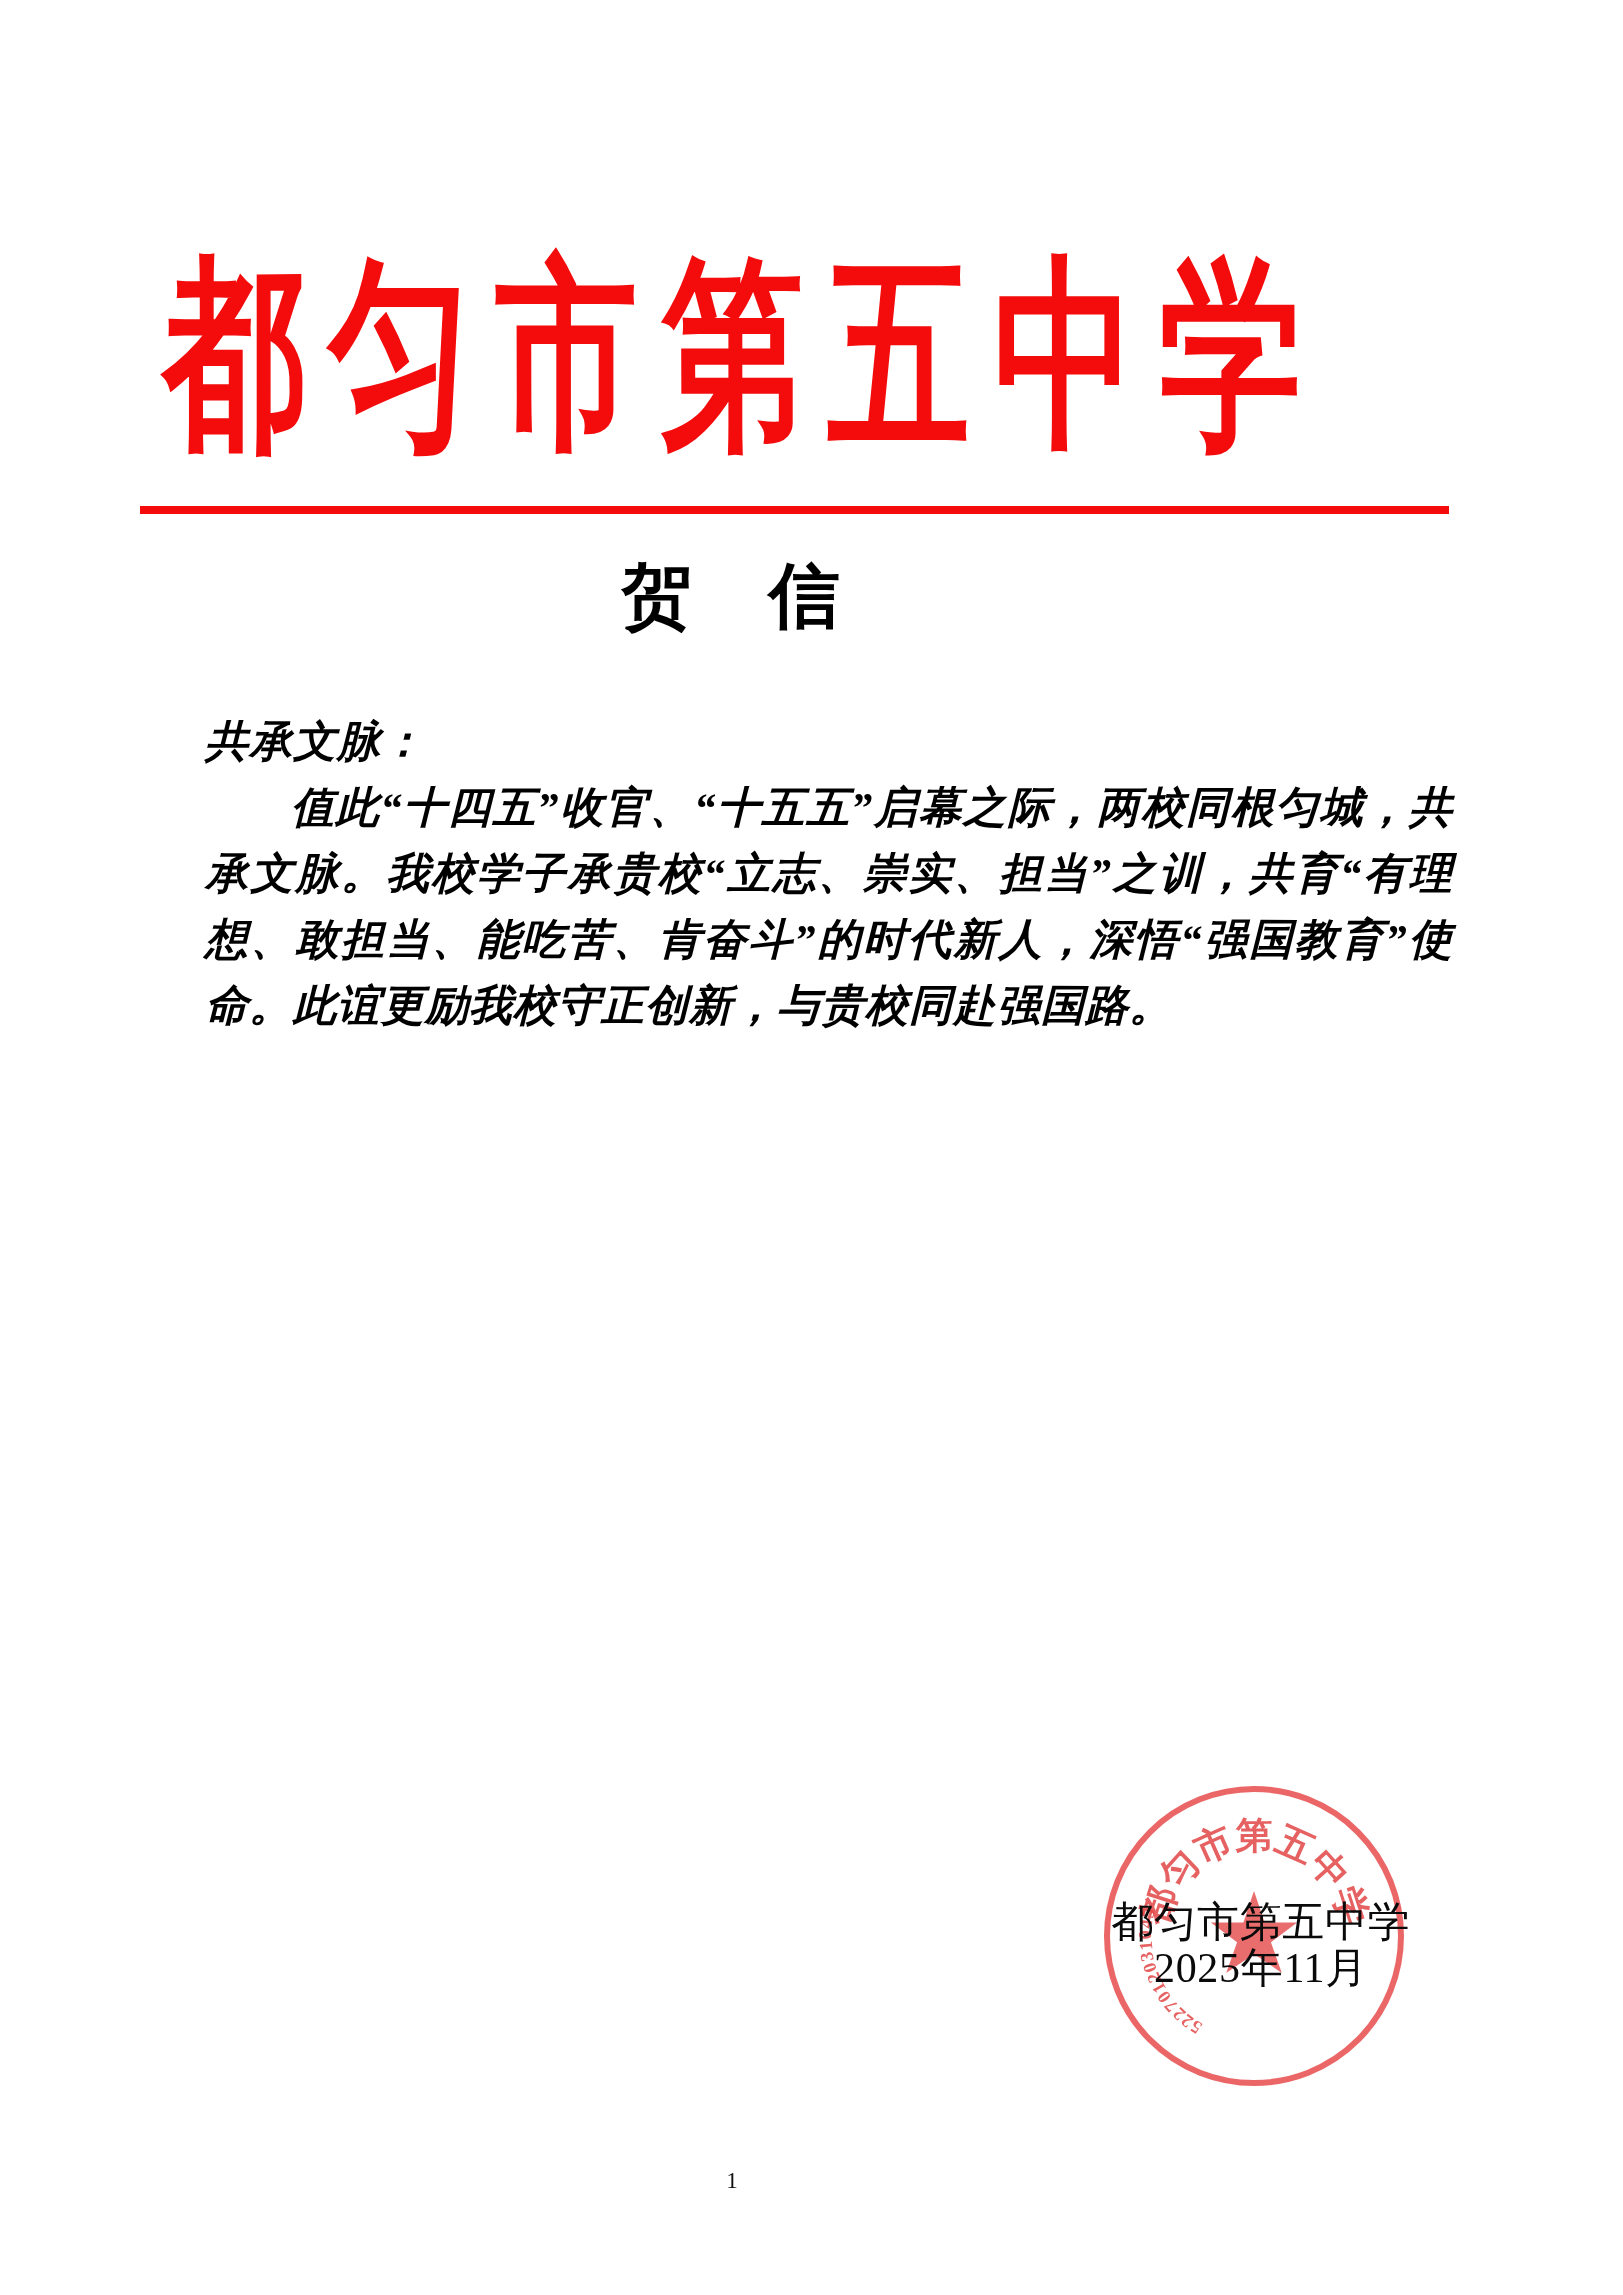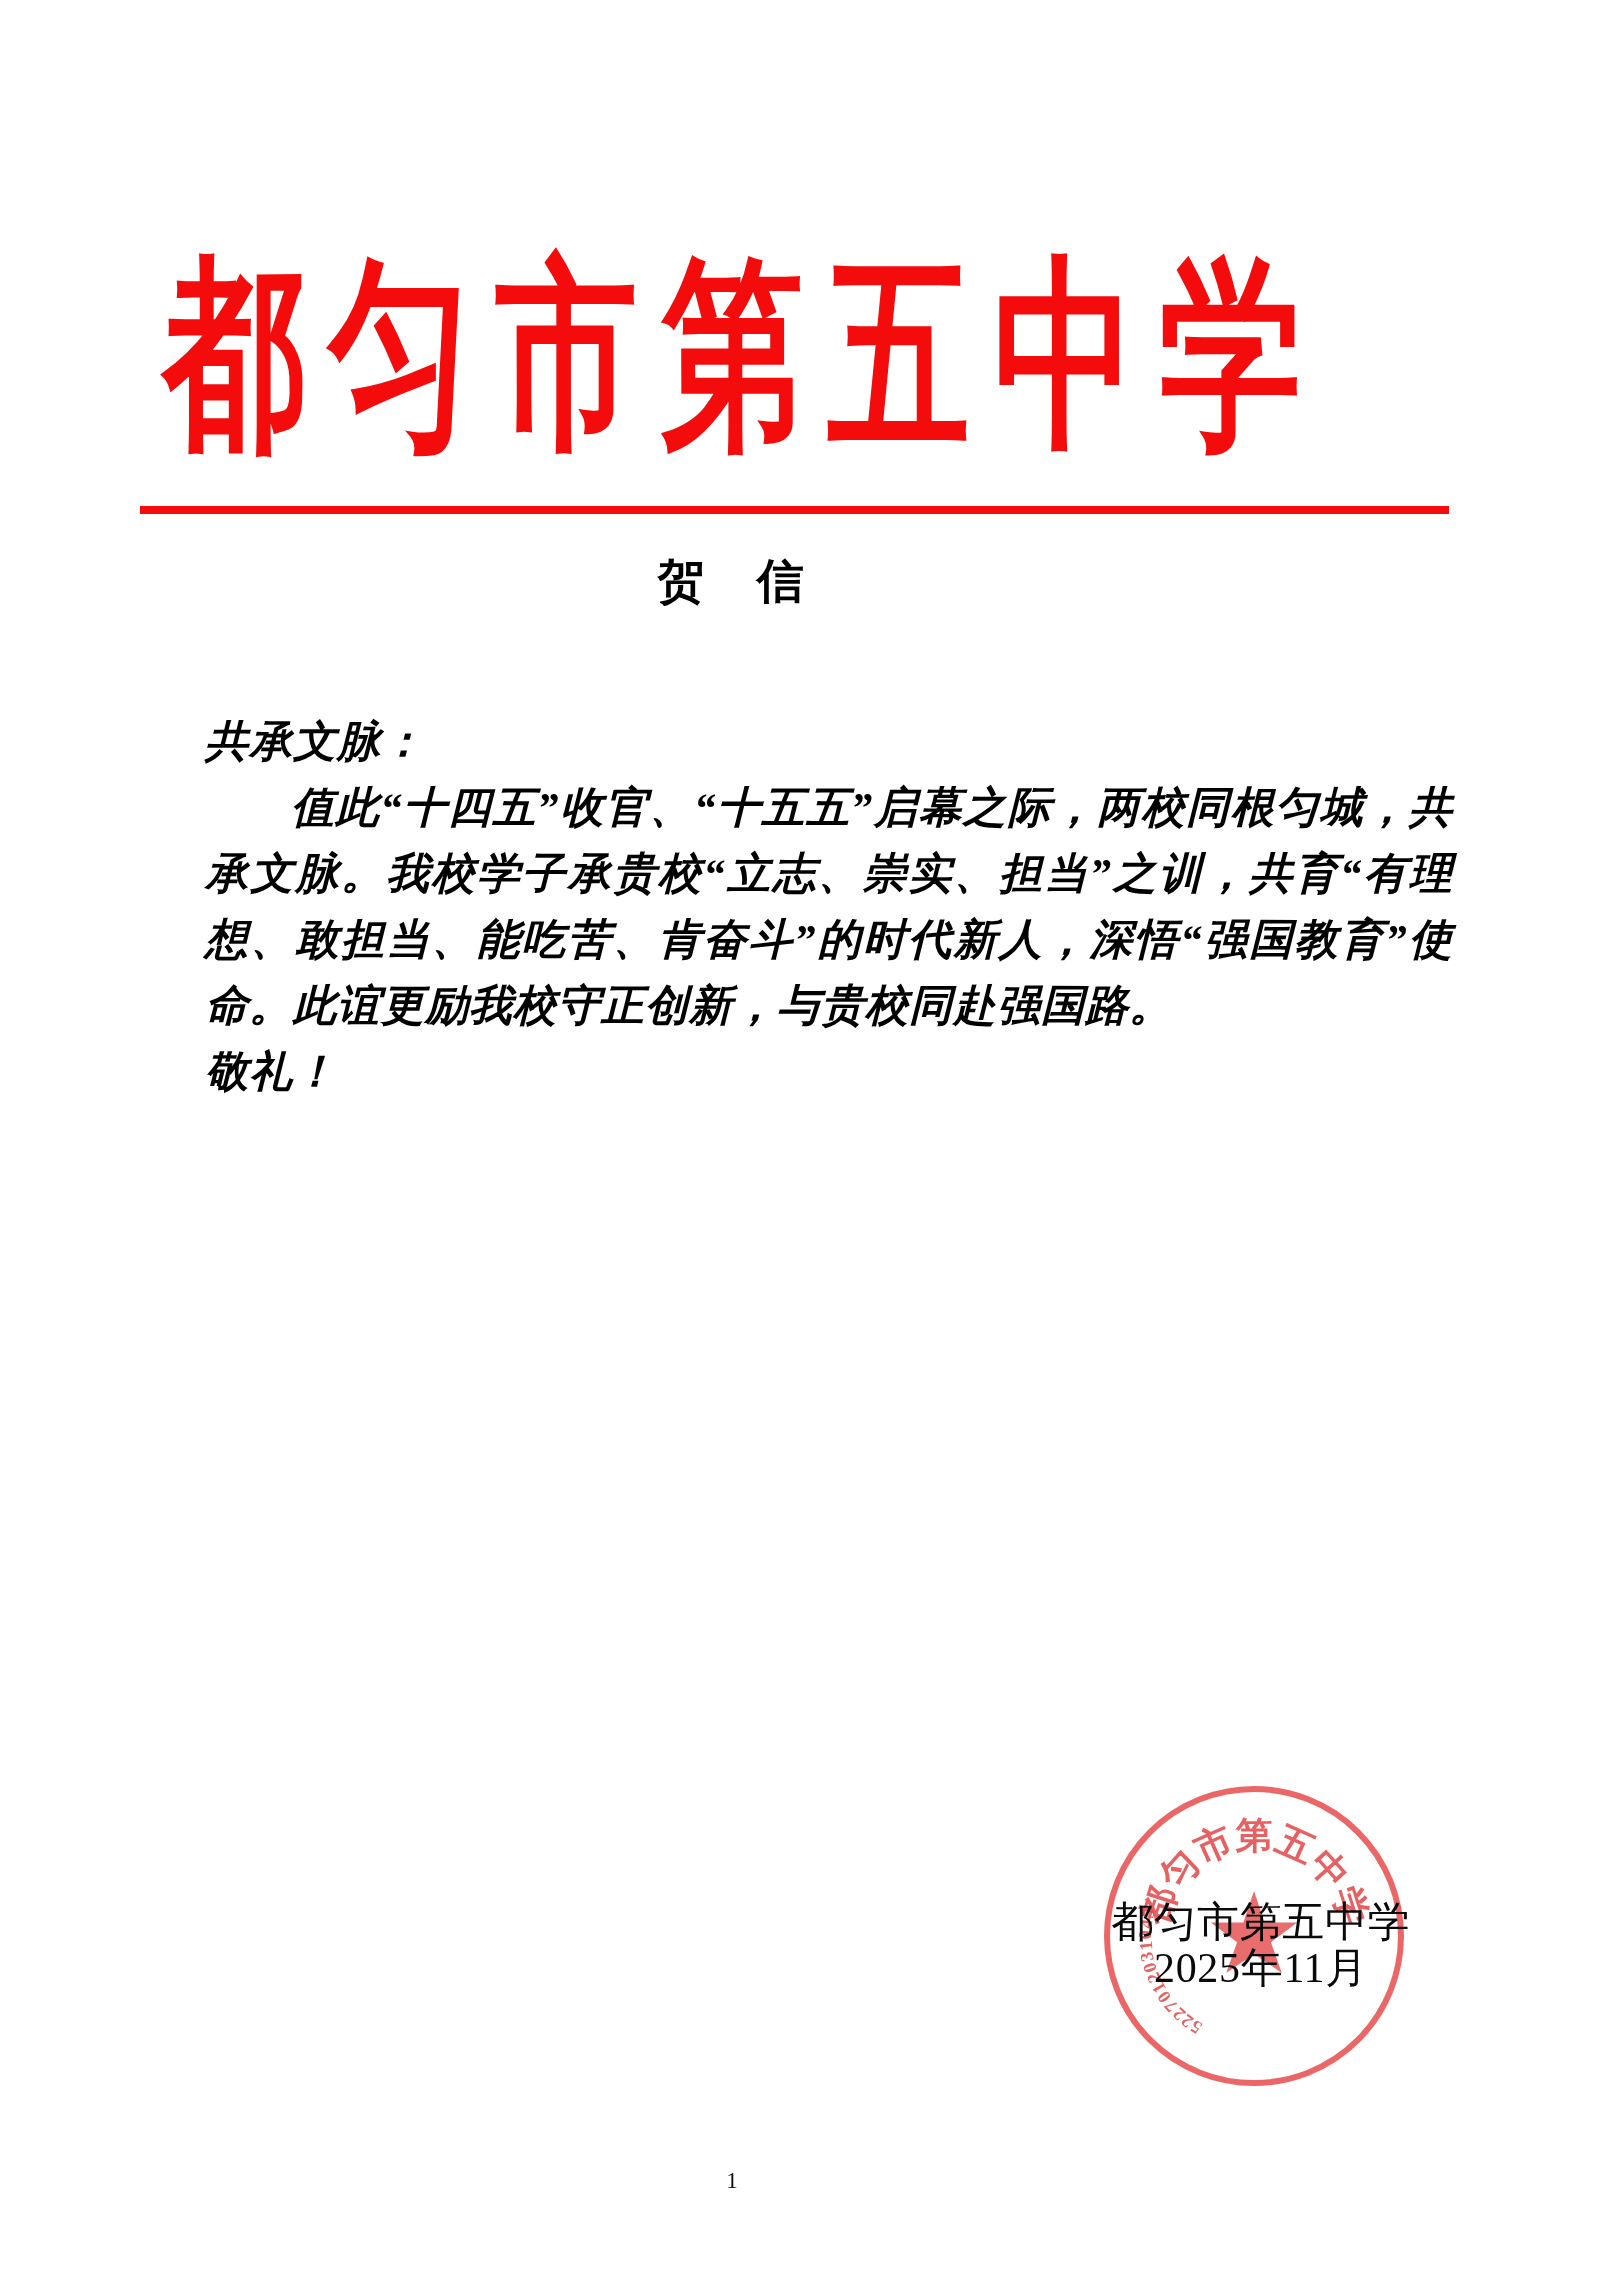--- a/index.html
+++ b/index.html
@@ -58,21 +58,21 @@
   
   .doc-title {
     position: absolute;
     left: 0;
     right: 0;
     top: 550px;
     text-align: center;
     color: #000000;
     font-family: "DejaVu Sans", "Liberation Sans", sans-serif;
     font-weight: 700;
-    font-size: 47px;
+    font-size: 71px;
     line-height: 1.3;
     letter-spacing: 2.7px;
     white-space: pre;
   }
 
   
   .body-block {
     position: absolute;
     left: 205px;
     top: 709px;
@@ -198,21 +198,20 @@
   <div class="letterhead">
     <div class="letterhead-title">都匀市第五中学</div>
   </div>
   <div class="letterhead-rule"></div>
 
   <div class="doc-title">贺　信</div>
 
   <div class="body-block">
     <p class="para">共承文脉：</p>
     <p class="para indent">值此“十四五”收官、“十五五”启幕之际，两校同根匀城，共承文脉。我校学子承贵校“立志、崇实、担当”之训，共育“有理想、敢担当、能吃苦、肯奋斗”的时代新人，深悟“强国教育”使命。此谊更励我校守正创新，与贵校同赴强国路。</p>
-    <p class="para">敬礼！</p>
   </div>
 
   <div class="sign-area">
 
     <div class="seal">
       <div class="seal-star"></div>
       <div id="seal-arc-chars">
           <div class="seal-arc-char" style="transform: translate(-96px, -31px) rotate(-72deg);">都</div>
           <div class="seal-arc-char" style="transform: translate(-75px, -67px) rotate(-48deg);">匀</div>
           <div class="seal-arc-char" style="transform: translate(-41px, -92px) rotate(-24deg);">市</div>

